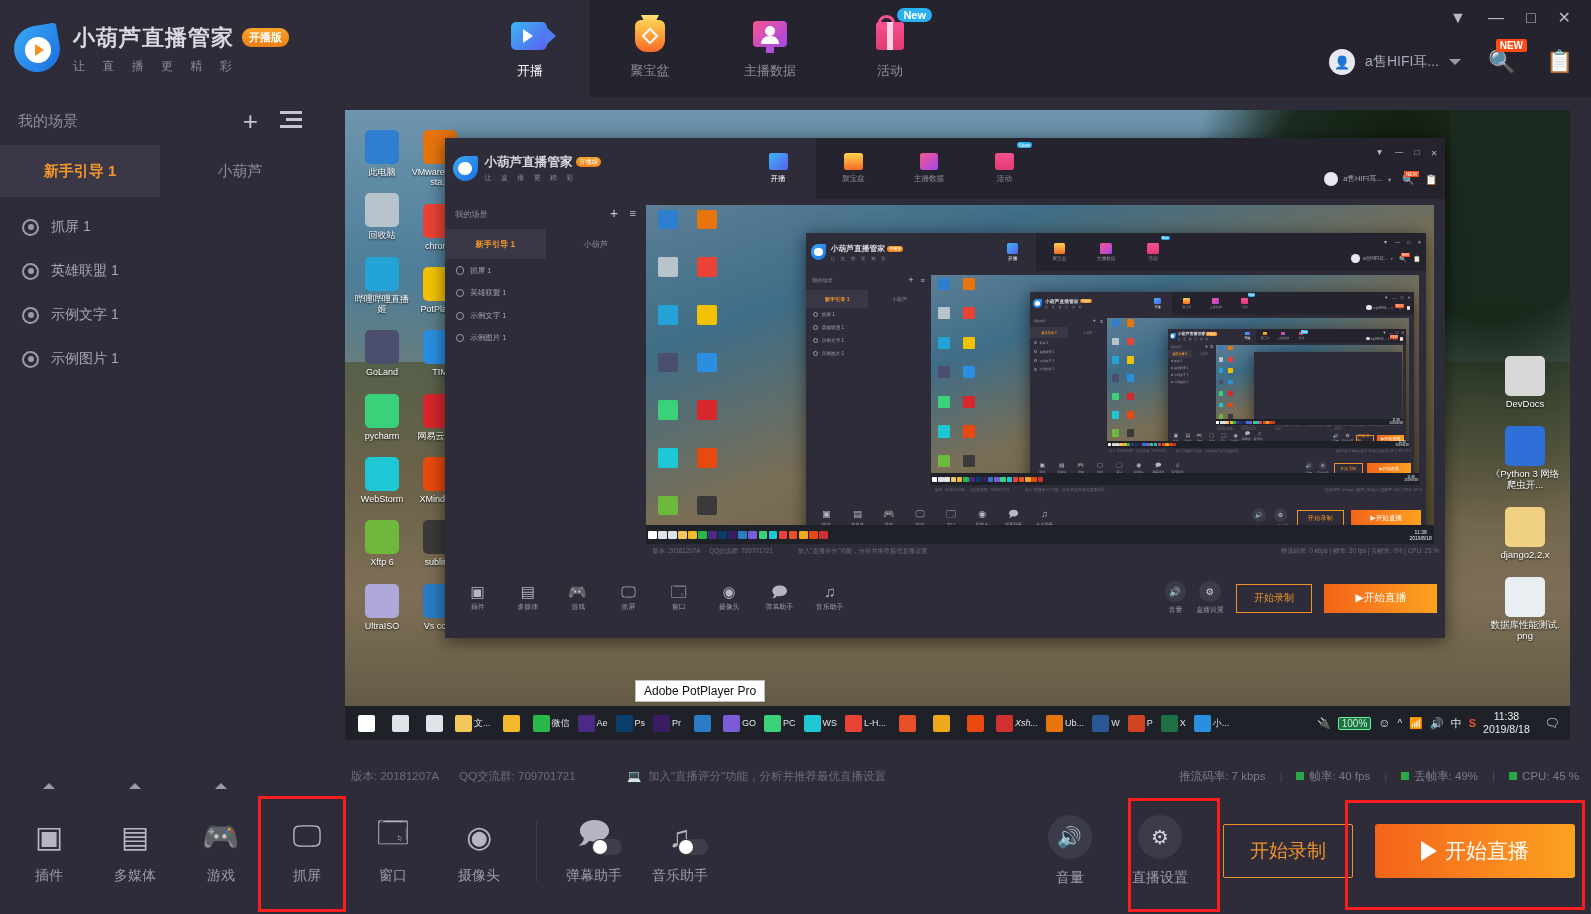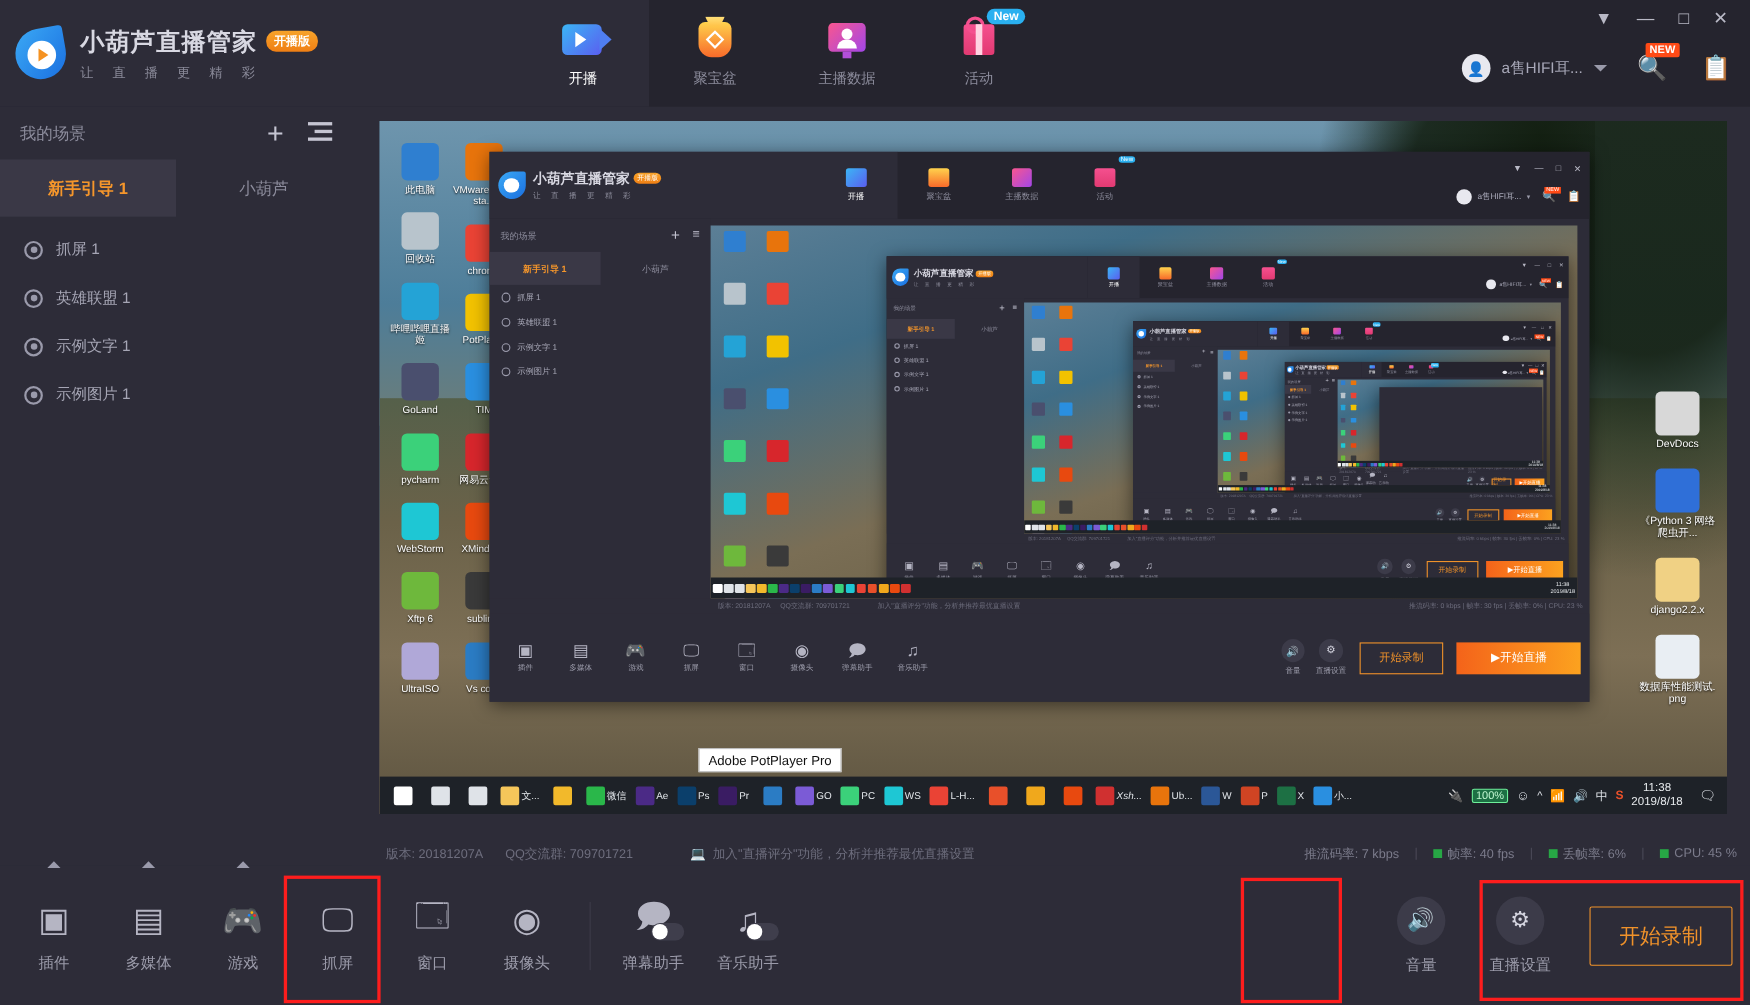--- a/index.html
+++ b/index.html
@@ -1188,21 +1188,21 @@
       <span>推流码率: 7 kbps</span>
     </span>
   <span class="st-sep">|</span>
   <span class="st-item">
       <i class="st-dot"></i>
       <span>帧率: 40 fps</span>
     </span>
   <span class="st-sep">|</span>
   <span class="st-item">
       <i class="st-dot"></i>
-      <span>丢帧率: 6%</span>
+      <span>丢帧率: 49%</span>
     </span>
   <span class="st-sep">|</span>
   <span class="st-item">
       <i class="st-dot"></i>
       <span>CPU: 45 %</span>
     </span>
 </div>
 
 <div class="bottombar">
   <div style="display:flex;align-items:center;padding-left:6px;" id="tools">
@@ -1251,18 +1251,22 @@
   <div class="right-tools">
     <div class="tool">
       <div class="round-ico">🔊</div>
       <div class="tool-label">音量</div>
     </div>
     <div class="tool">
       <div class="round-ico">⚙</div>
       <div class="tool-label">直播设置</div>
     </div>
     <div class="btn-record">开始录制</div>
+    <div class="btn-live">
+      <span class="pl"></span>
+      <span>开始直播</span>
+    </div>
   </div>
 </div>
 
 <div class="hl-box" style="left:258px;top:796px;width:88px;height:116px;"></div>
 <div class="hl-box" style="left:1128px;top:798px;width:92px;height:114px;"></div>
 <div class="hl-box" style="left:1345px;top:800px;width:240px;height:110px;"></div>
 
 </body></html>

